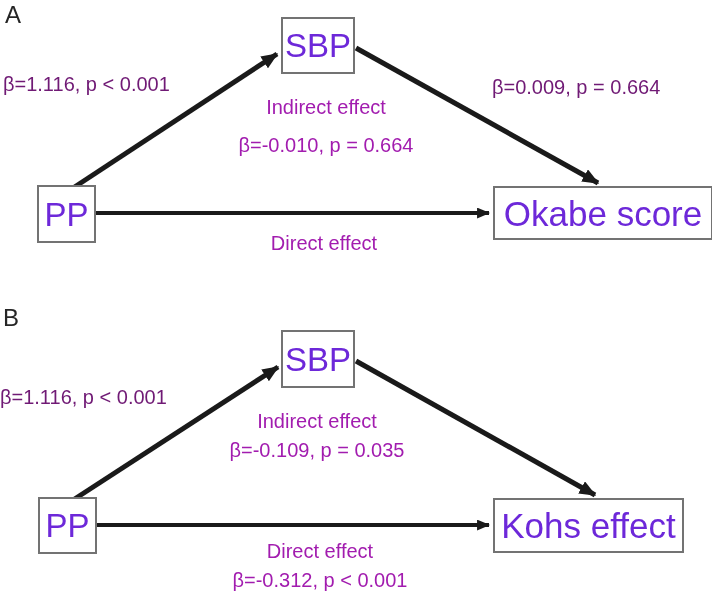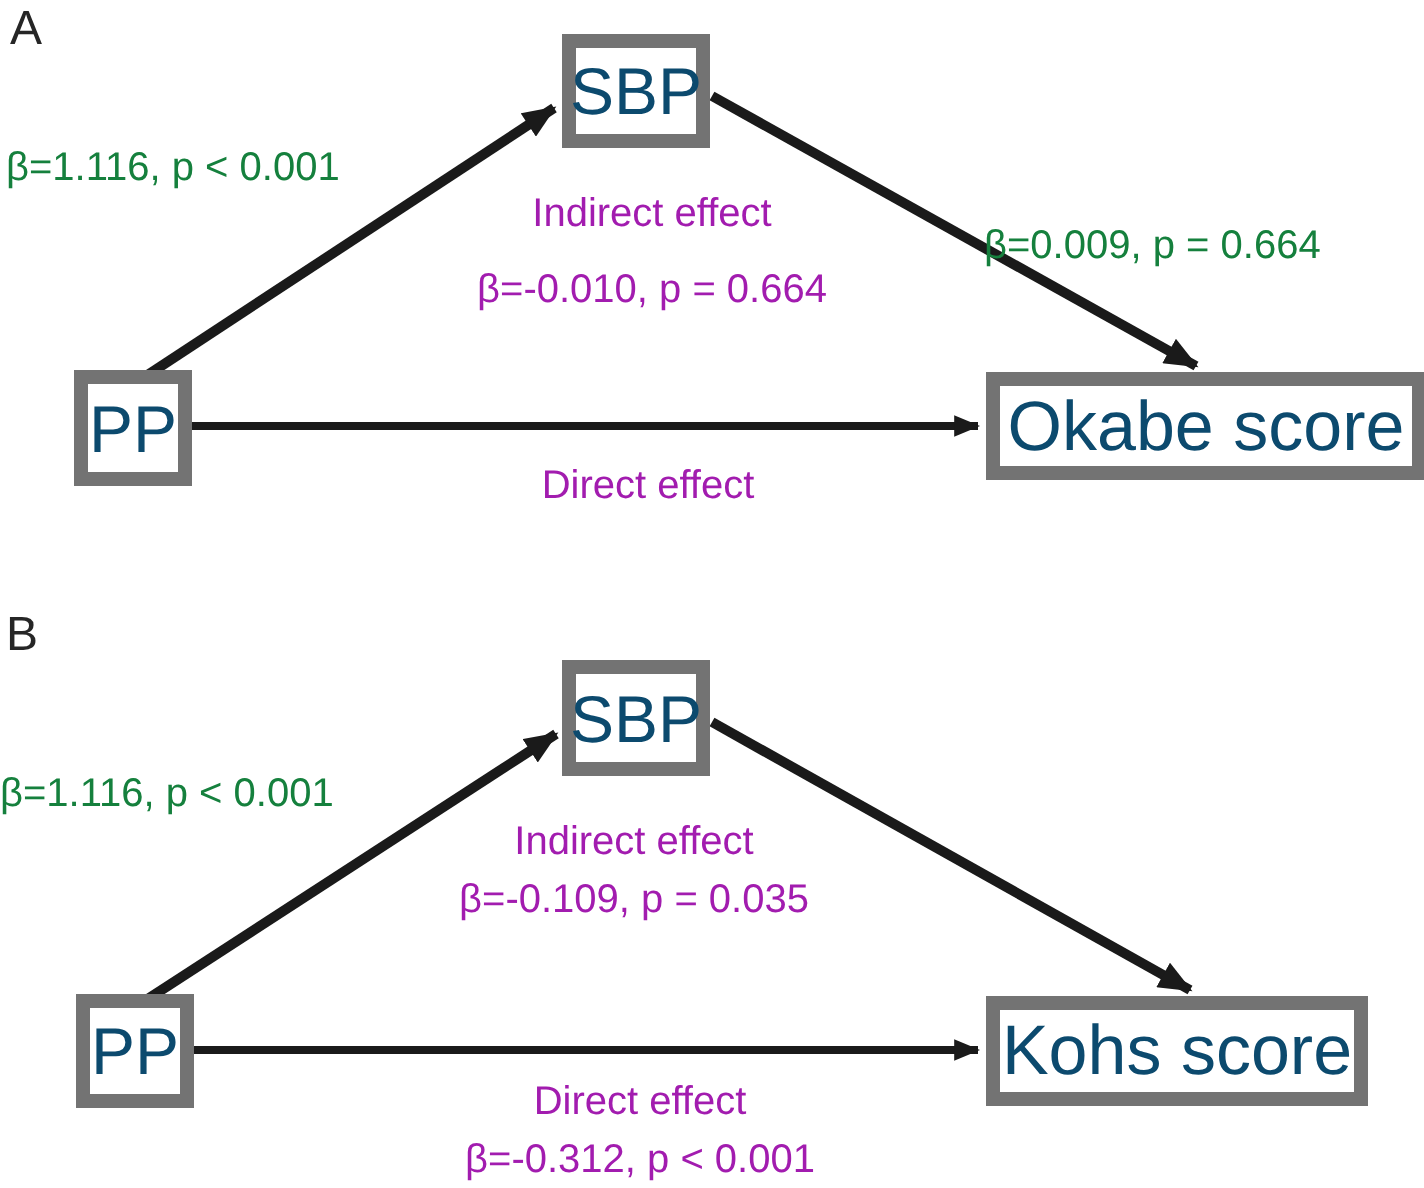--- a/index.html
+++ b/index.html
@@ -20,43 +20,43 @@
     position: absolute;
     left: 0;
     top: 0;
     z-index: 1;
   }
   .node {
     position: absolute;
     z-index: 2;
     box-sizing: border-box;
     background: #ffffff;
-    border: 7px solid #737373;
+    border: 2px solid #737373;
     display: flex;
     align-items: center;
     justify-content: center;
     line-height: 1;
-    color: #0c4a6e;
+    color: #6d28d9;
   }
   .node-sm { font-size: 33px; }
   .node-lg { font-size: 35px; }
   .panel-label {
     position: absolute;
     z-index: 2;
     font-size: 24px;
     line-height: 1;
     color: #262626;
   }
   .edge-label {
     position: absolute;
     z-index: 2;
     font-size: 20px;
     line-height: 1.15;
     white-space: nowrap;
-    color: #15803d;
+    color: #701a75;
     text-align: right;
   }
   .effect-label {
     position: absolute;
     z-index: 2;
     font-size: 20px;
     text-align: center;
     white-space: nowrap;
     transform: translateX(-50%);
     color: #a21caf;
@@ -99,21 +99,21 @@
   <div class="node node-sm" style="left:37px; top:185px; width:59px; height:58px;">
     <span>PP</span>
   </div>
 
   <div class="node node-lg" style="left:493px; top:186px; width:220px; height:54px;">
     <span>Okabe score</span>
   </div>
 
   <div class="edge-label" style="left:3px; top:73px;">β=1.116, p &lt; 0.001</div>
 
-  <div class="edge-label" style="left:492px; top:76px;margin-top:36px;">β=0.009, p = 0.664</div>
+  <div class="edge-label" style="left:492px; top:76px;">β=0.009, p = 0.664</div>
 
   <div class="effect-label eff-a" style="left:326px; top:96px;">
     <span class="line1">Indirect effect</span>
     <span class="line2">β=-0.010, p = 0.664</span>
   </div>
 
   <div class="effect-label eff-a" style="left:324px; top:232px;">
     <span class="line1">Direct effect</span>
   </div>
 
@@ -121,21 +121,21 @@
 
   <div class="node node-sm" style="left:281px; top:330px; width:74px; height:58px;">
     <span>SBP</span>
   </div>
 
   <div class="node node-sm" style="left:38px; top:497px; width:59px; height:57px;">
     <span>PP</span>
   </div>
 
   <div class="node node-lg" style="left:493px; top:498px; width:191px; height:55px;">
-    <span>Kohs score</span>
+    <span>Kohs effect</span>
   </div>
 
   <div class="edge-label" style="left:0px; top:386px;">β=1.116, p &lt; 0.001</div>
 
 
   <div class="effect-label eff-b" style="left:317px; top:410px;">
     <span class="line1">Indirect effect</span>
     <span class="line2">β=-0.109, p = 0.035</span>
   </div>
 

